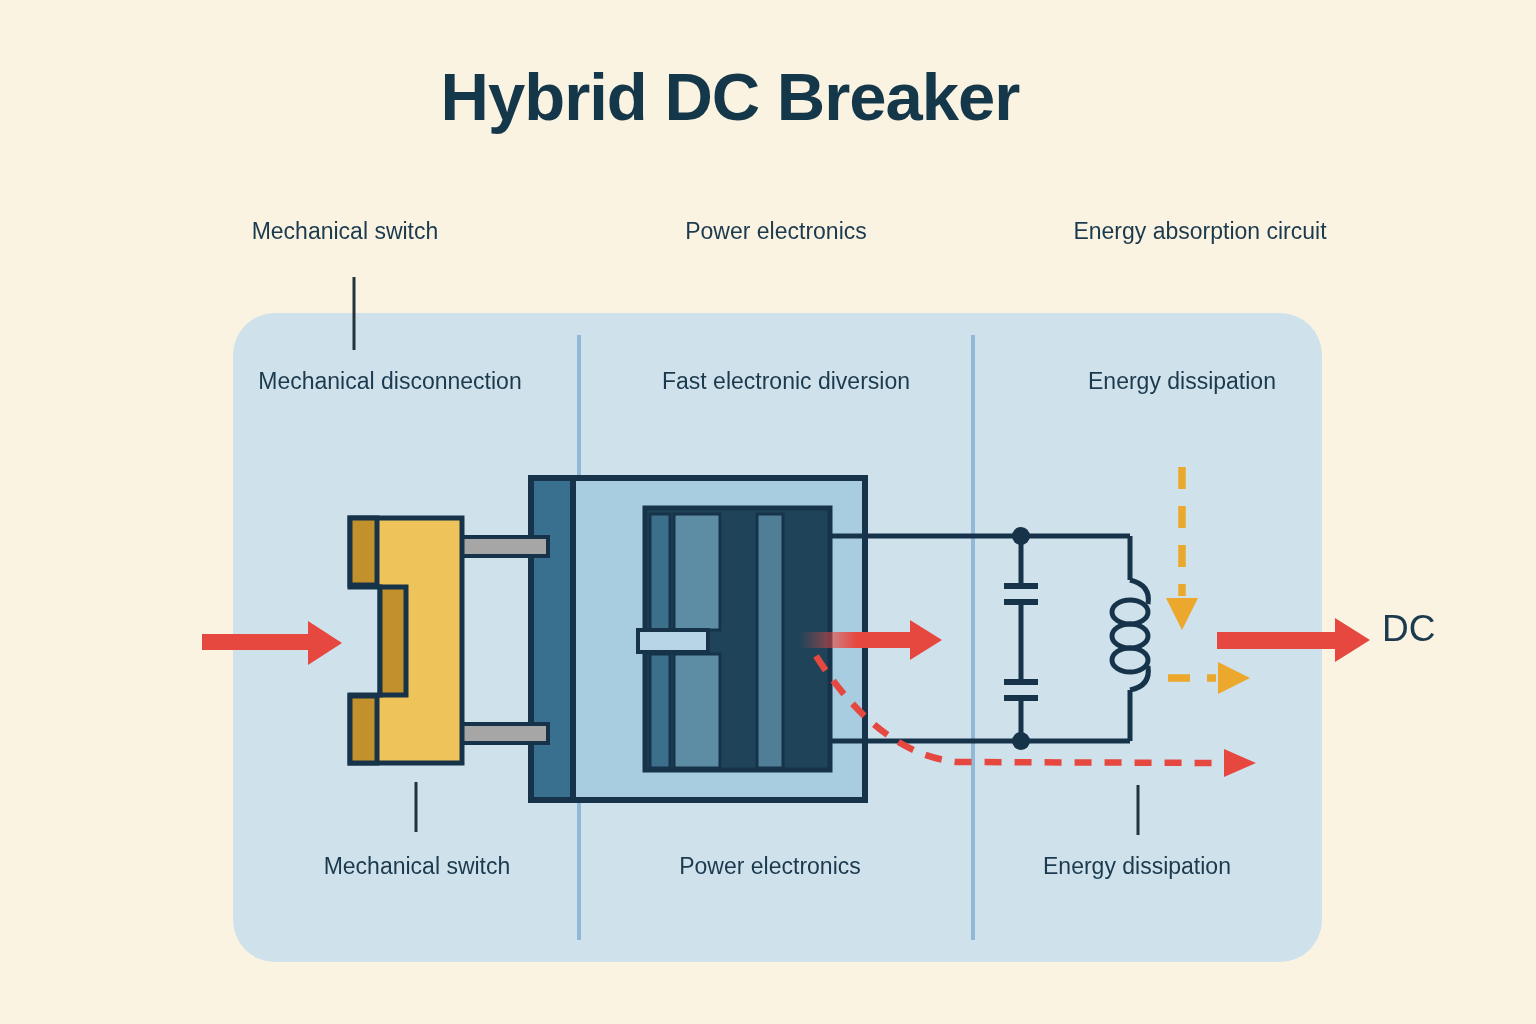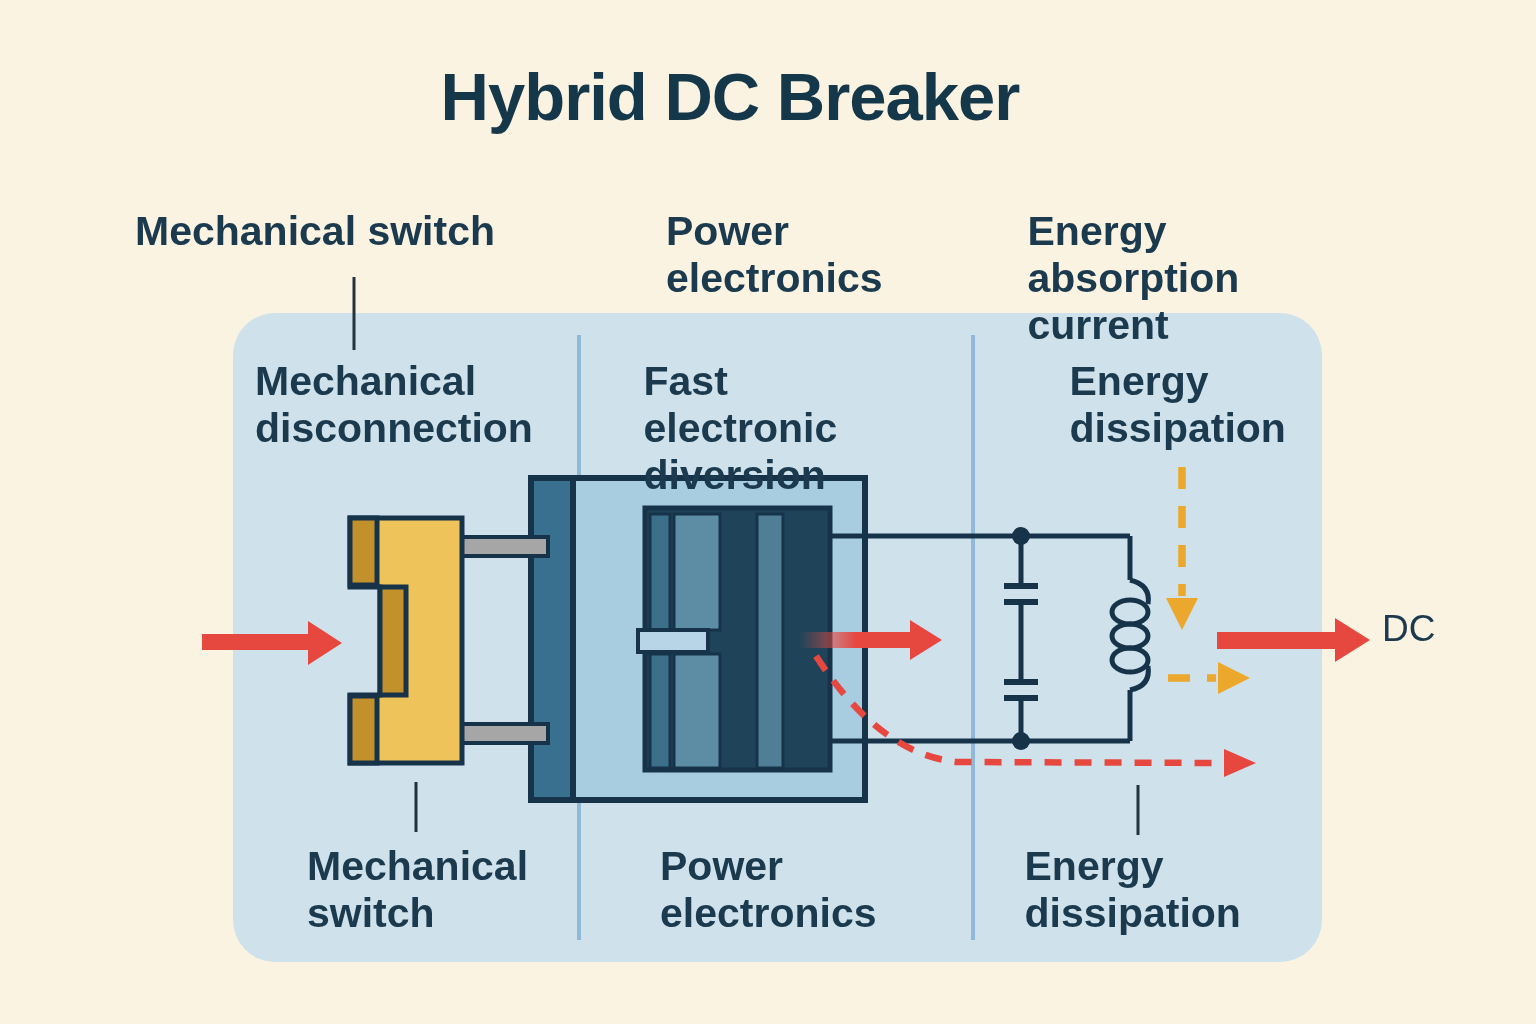--- a/index.html
+++ b/index.html
@@ -28,25 +28,25 @@
     position:relative;
     width:1536px;height:1024px;
     background:var(--background);
     overflow:hidden;
     margin:0 auto;
   }
   svg.diagram{position:absolute;inset:0;width:1536px;height:1024px;}
   .lbl{
     position:absolute;
     color:var(--text);
-    font-size:41px;
+    font-size:23px;
     line-height:47px;
+    text-align:center;
     transform:translateX(-50%);
     white-space:normal;
-    font-weight:bold;
   }
   .title{
     position:absolute;
     left:730px;top:58px;
     transform:translateX(-50%);
     color:var(--title);
     font-size:67px;
     font-weight:bold;
     letter-spacing:-1px;
     white-space:nowrap;
@@ -167,21 +167,21 @@
     <g>
       <rect class="red-fill" x="1217" y="632" width="118" height="17"></rect>
       <polygon class="red-fill" points="1335,618 1370,640 1335,662"></polygon>
     </g>
   </svg>
 
   <div class="title">Hybrid DC Breaker</div>
 
   <div class="lbl" style="left:345px;top:208px;width:420px;">Mechanical switch</div>
   <div class="lbl" style="left:776px;top:208px;width:220px;">Power electronics</div>
-  <div class="lbl" style="left:1200px;top:208px;width:345px;">Energy absorption current</div>
+  <div class="lbl" style="left:1200px;top:208px;width:345px;">Energy absorption circuit</div>
 
   <div class="lbl" style="left:786px;top:358px;width:285px;">Fast electronic diversion</div>
   <div class="lbl" style="left:390px;top:358px;width:270px;">Mechanical disconnection</div>
   <div class="lbl" style="left:1182px;top:358px;width:225px;">Energy dissipation</div>
 
   <div class="lbl" style="left:417px;top:843px;width:220px;">Mechanical switch</div>
   <div class="lbl" style="left:770px;top:843px;width:220px;">Power electronics</div>
   <div class="lbl" style="left:1137px;top:843px;width:225px;">Energy dissipation</div>
 
   <div class="dc-out">DC</div>

